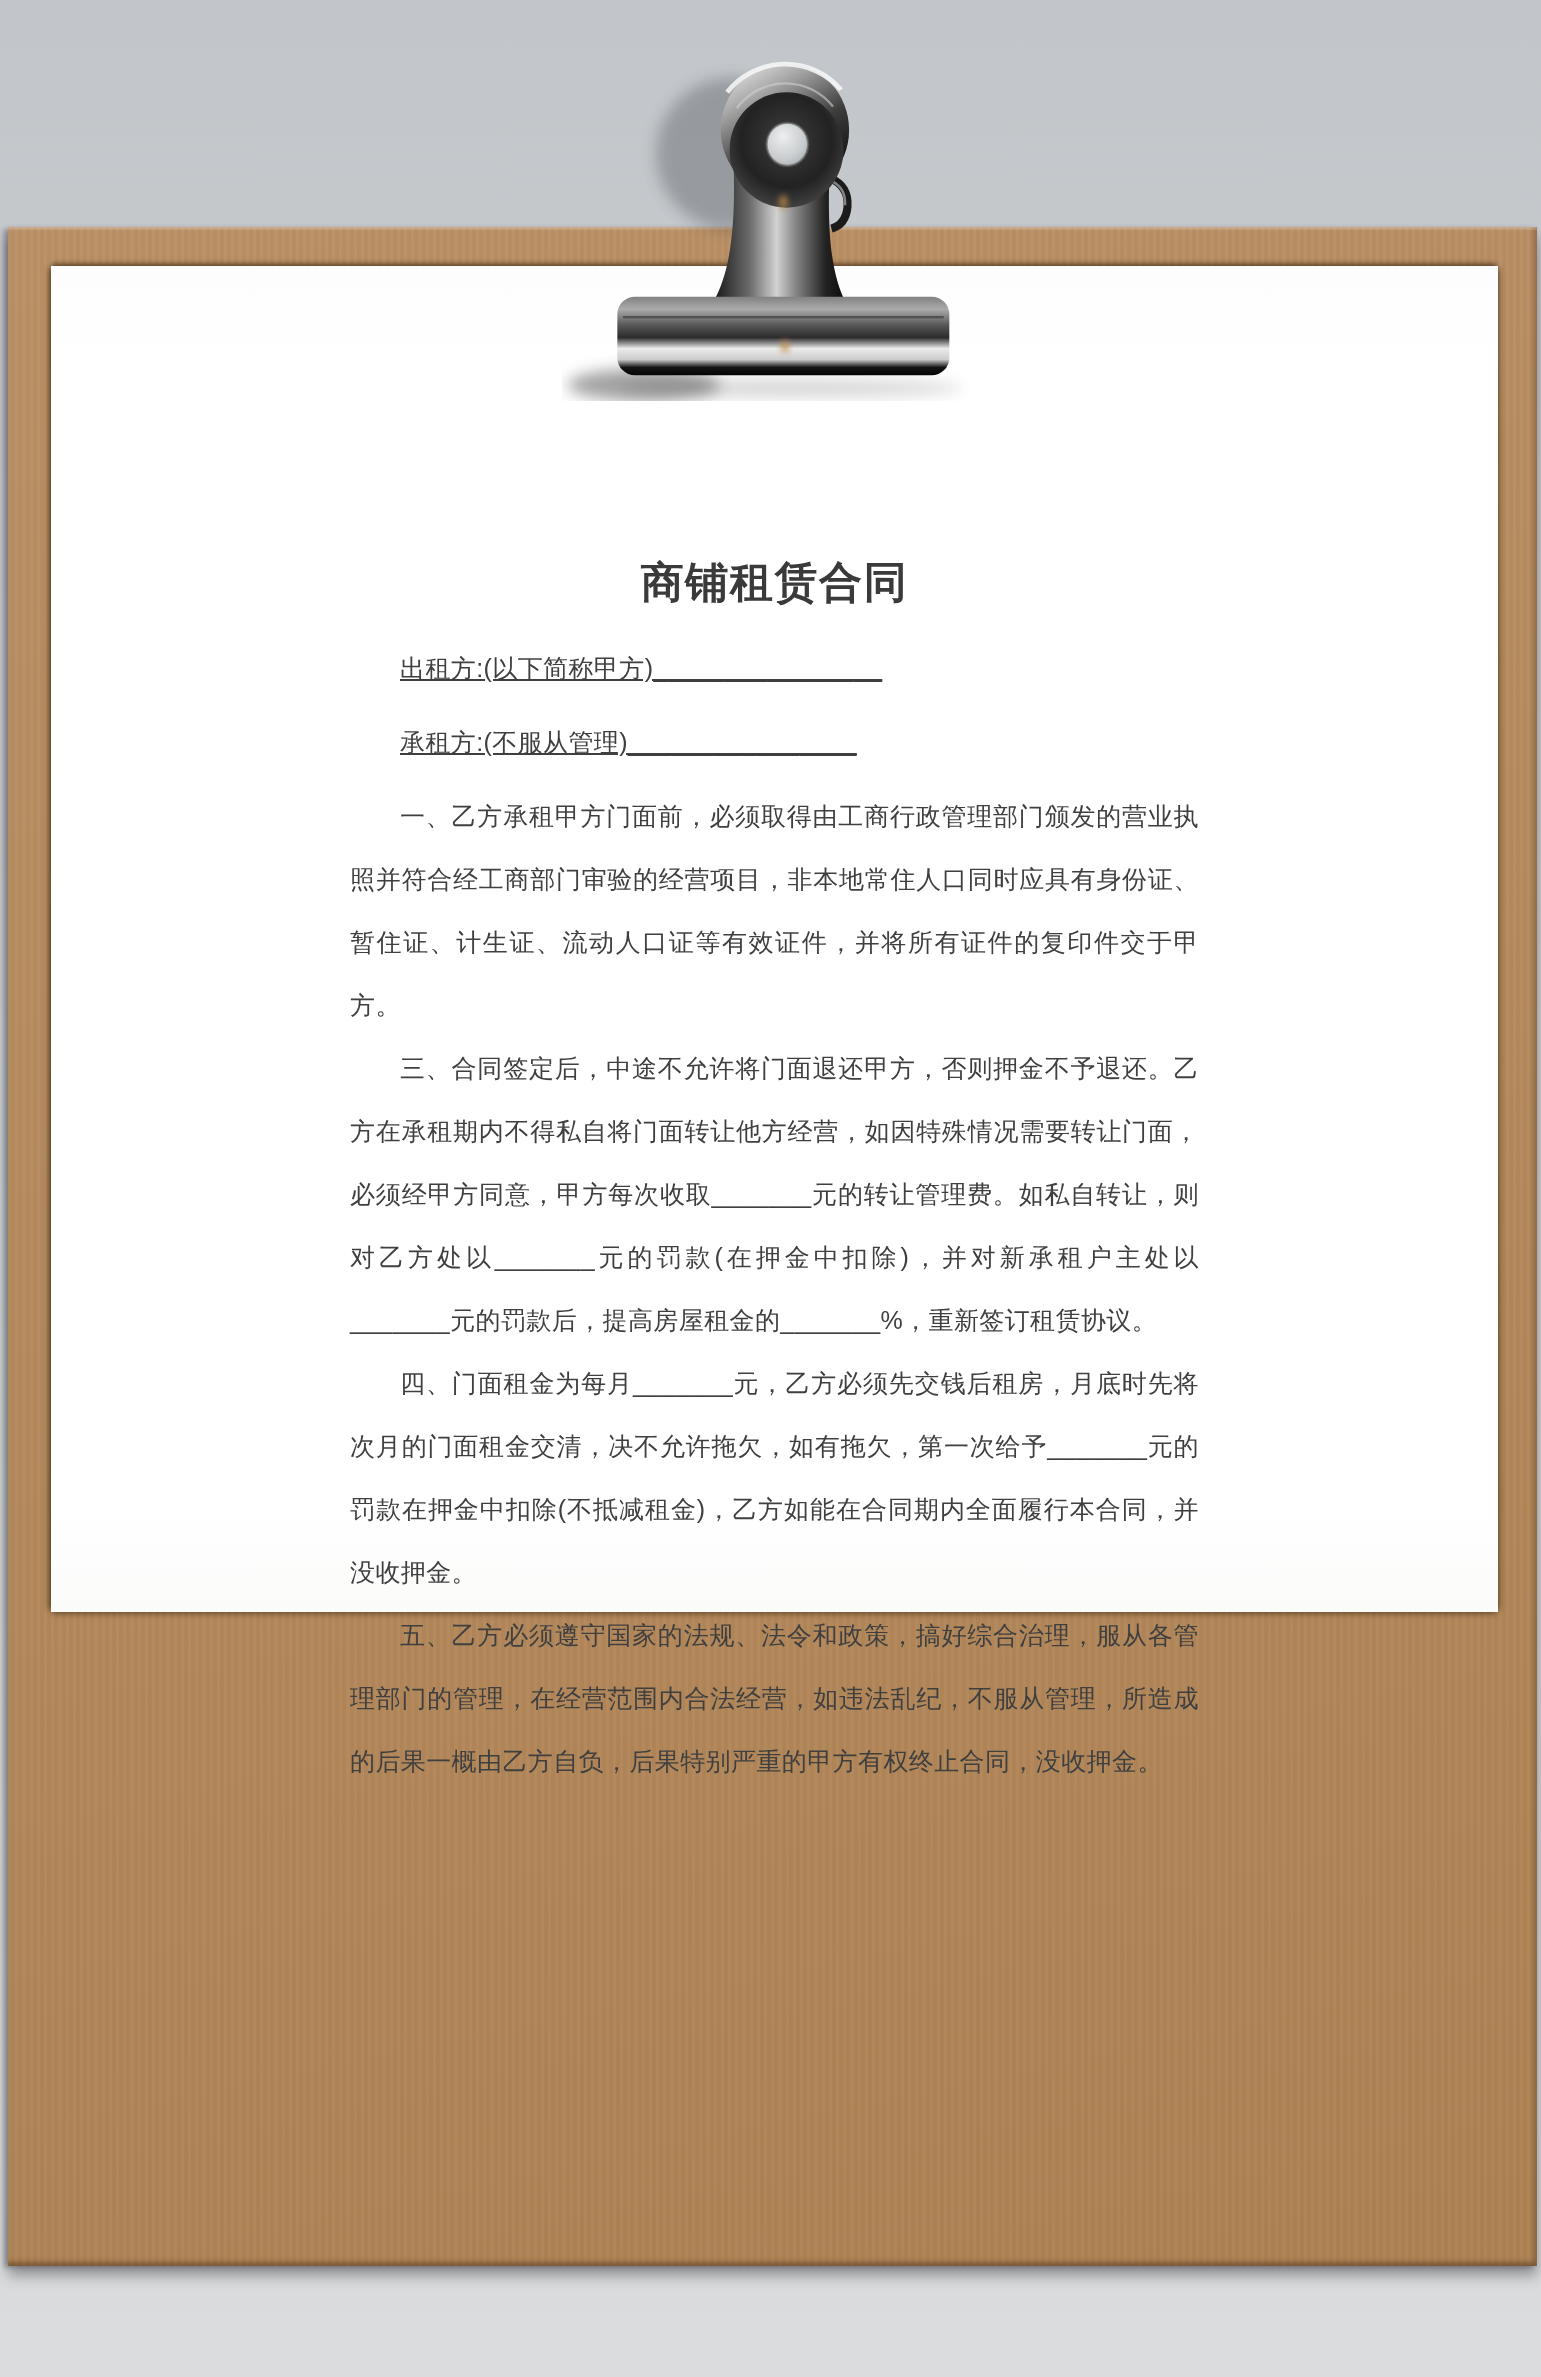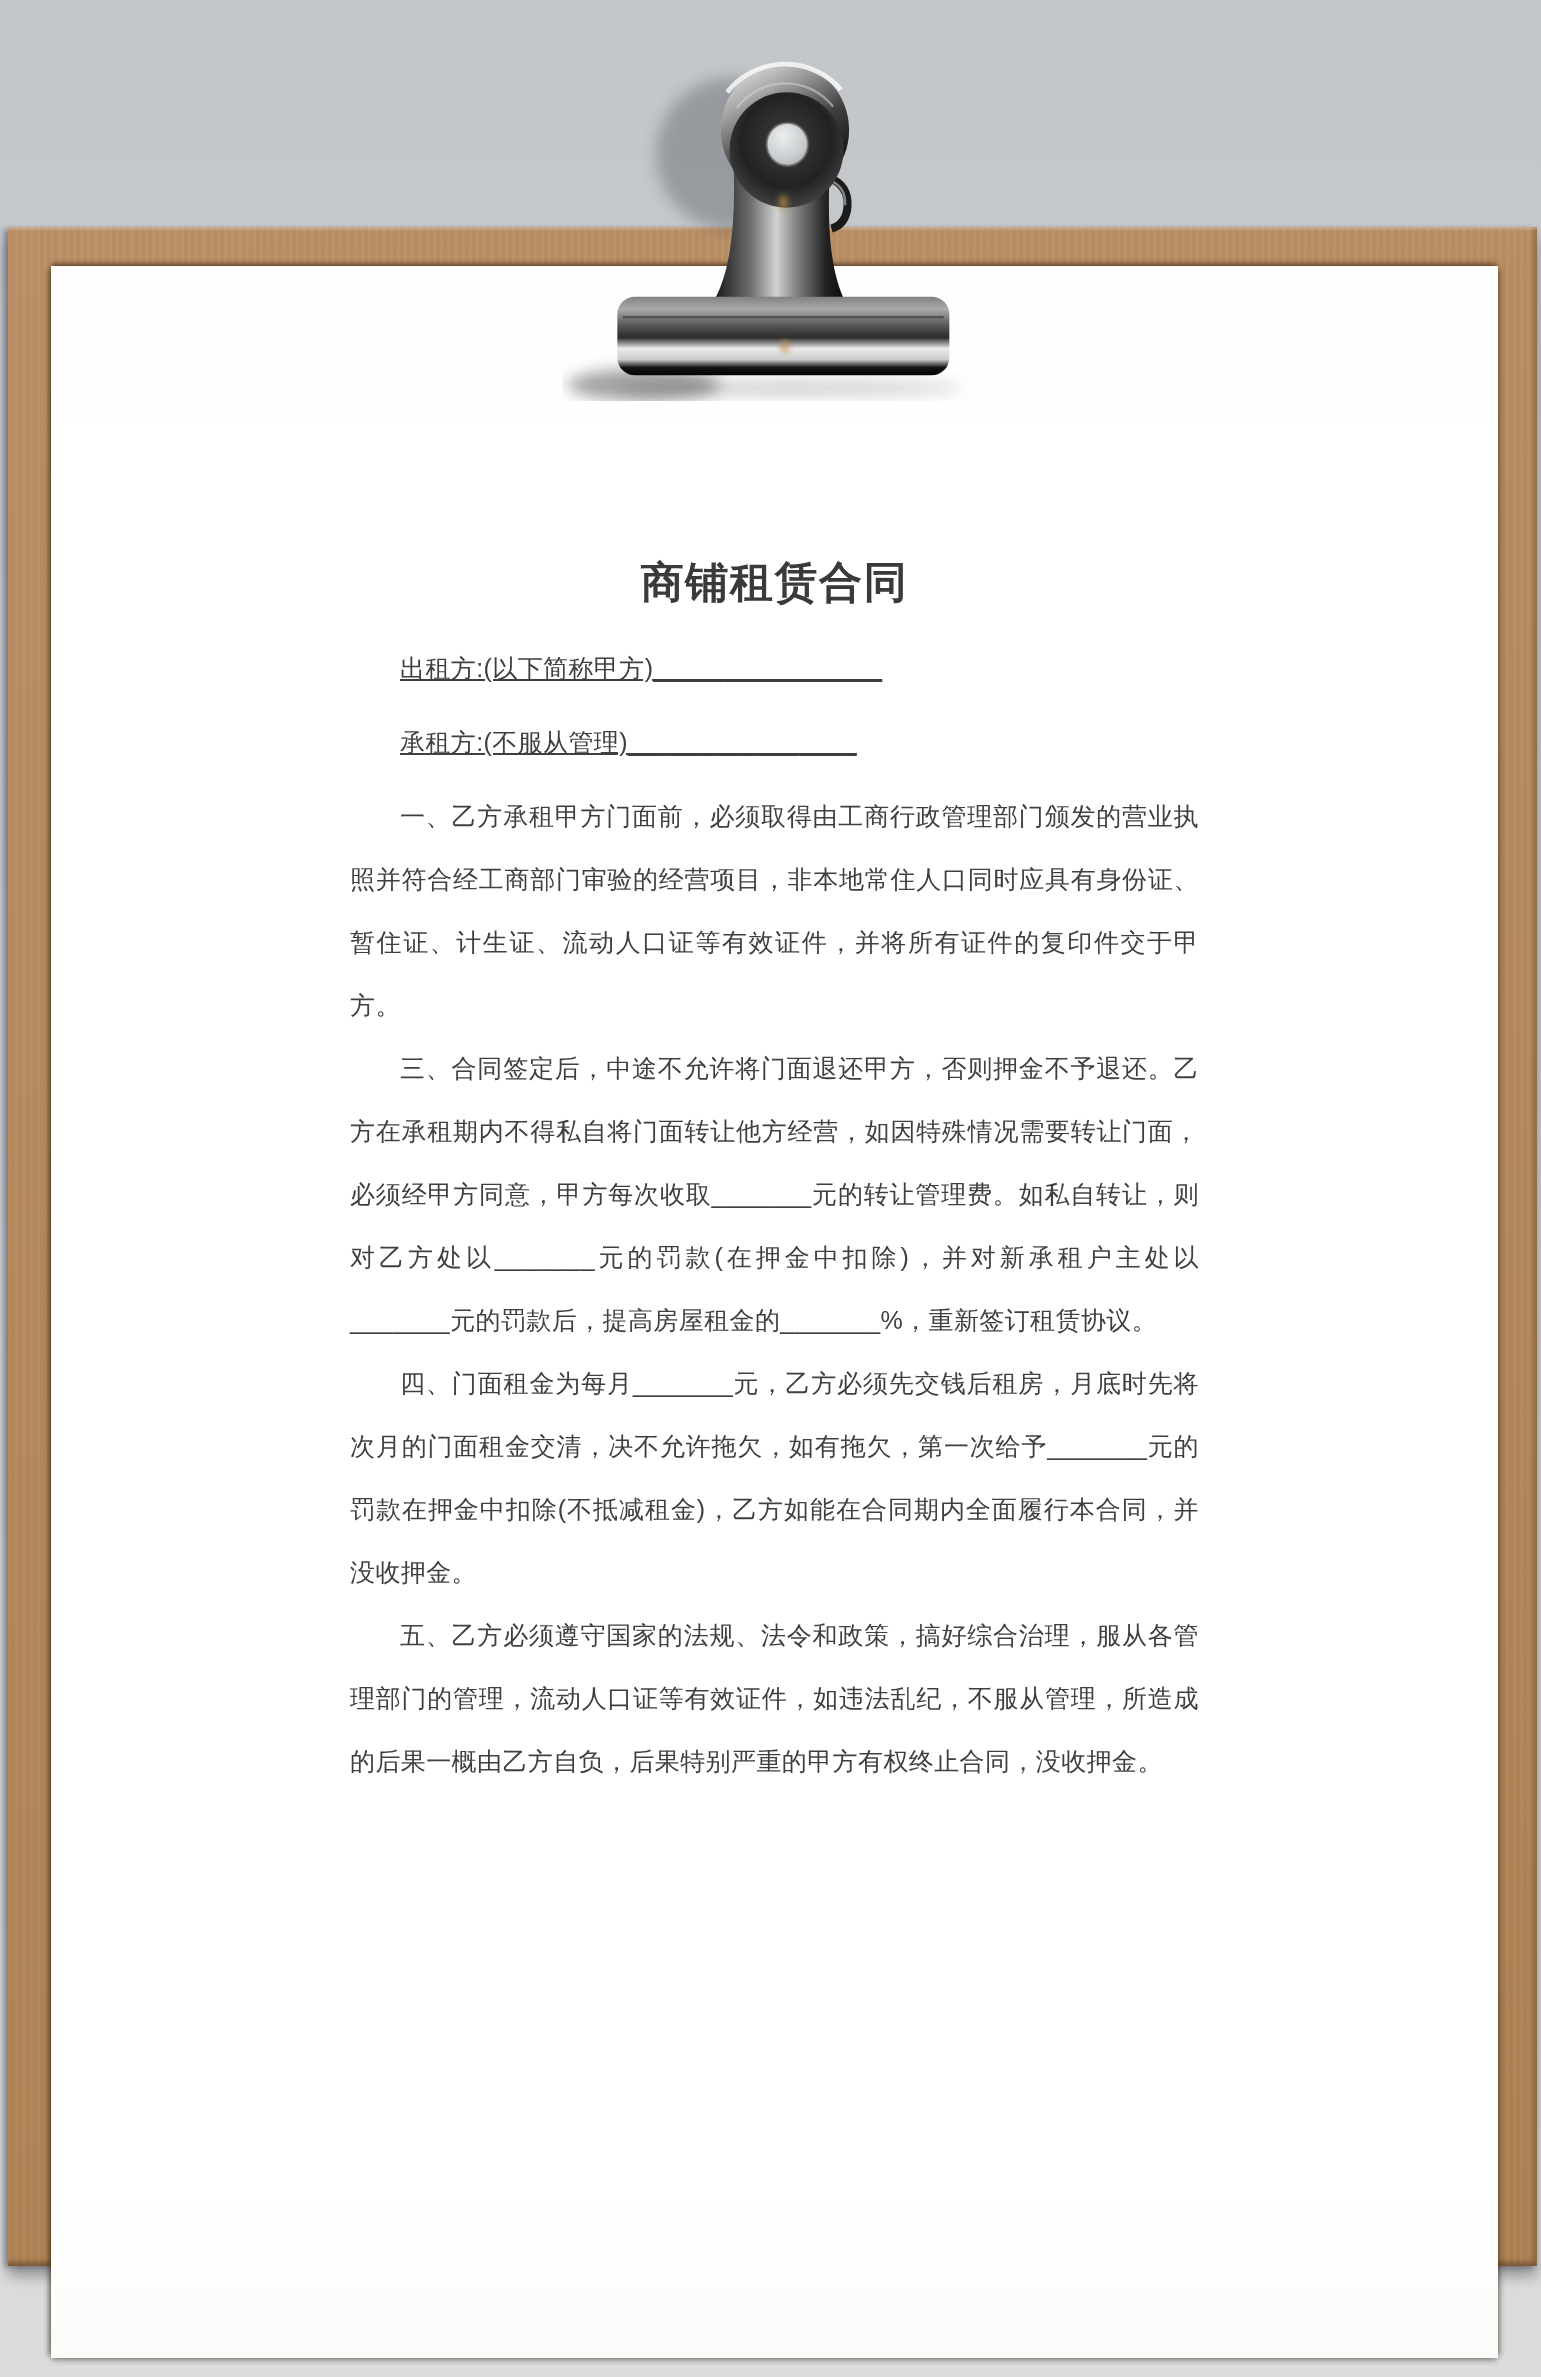--- a/index.html
+++ b/index.html
@@ -13,21 +13,21 @@
     background:
       repeating-linear-gradient(90deg,rgba(255,255,255,0.025) 0 3.2px,rgba(0,0,0,0.02) 3.2px 7.2px),
       linear-gradient(168deg,#bb9166 0%,#b58a5d 45%,#ad8254 100%);
     box-shadow:
       inset 0 2.4px 1.6px rgba(255,255,255,0.25),
       inset -2.4px -4px 4.8px rgba(60,38,16,0.45),
       -4px 1.6px 4.8px rgba(40,40,45,0.35),
       0 9.6px 13px rgba(50,50,55,0.45);
   }
   .paper{
-    position:absolute;left:43px;top:39px;width:1447px;height:2092px;
+    position:absolute;left:43px;top:39px;width:1447px;height:1346px;
     box-sizing:border-box;padding:287px 299px 0 299px;
     background:linear-gradient(180deg,#fdfdfd 0%,#ffffff 8%,#ffffff 92%,#fbfbfa 100%);
     box-shadow:
       0 -4px 4.8px -0.8px rgba(45,28,10,0.55),
       -4.8px 0 5.6px -1.6px rgba(45,28,10,0.45),
       0 4px 5.6px -0.8px rgba(45,28,10,0.40),
       4.8px 0 5.6px -1.6px rgba(45,28,10,0.35);
     color:#3f3f3f;
   }
   .title{
@@ -49,21 +49,21 @@
 <body>
 
 <div class="board">
   <div class="paper">
     <h1 class="title">商铺租赁合同</h1>
     <p class="party">出租方:(以下简称甲方)________________</p>
     <p class="party">承租方:(不服从管理)________________</p>
     <p class="para">一、乙方承租甲方门面前，必须取得由工商行政管理部门颁发的营业执照并符合经工商部门审验的经营项目，非本地常住人口同时应具有身份证、暂住证、计生证、流动人口证等有效证件，并将所有证件的复印件交于甲方。</p>
     <p class="para">三、合同签定后，中途不允许将门面退还甲方，否则押金不予退还。乙方在承租期内不得私自将门面转让他方经营，如因特殊情况需要转让门面，必须经甲方同意，甲方每次收取_______元的转让管理费。如私自转让，则对乙方处以_______元的罚款(在押金中扣除)，并对新承租户主处以_______元的罚款后，提高房屋租金的_______%，重新签订租赁协议。</p>
     <p class="para">四、门面租金为每月_______元，乙方必须先交钱后租房，月底时先将次月的门面租金交清，决不允许拖欠，如有拖欠，第一次给予_______元的罚款在押金中扣除(不抵减租金)，乙方如能在合同期内全面履行本合同，并没收押金。</p>
-    <p class="para">五、乙方必须遵守国家的法规、法令和政策，搞好综合治理，服从各管理部门的管理，流动人口证等有效证件，如违法乱纪，不服从管理，所造成的后果一概由乙方自负，后果特别严重的甲方有权终止合同，没收押金。</p>
+    <p class="para">五、乙方必须遵守国家的法规、法令和政策，搞好综合治理，服从各管理部门的管理，在经营范围内合法经营，如违法乱纪，不服从管理，所造成的后果一概由乙方自负，后果特别严重的甲方有权终止合同，没收押金。</p>
   </div>
 </div>
 
 <svg class="clip-svg" viewBox="0 0 520 460" xmlns="http://www.w3.org/2000/svg" aria-hidden="true">
   <defs>
     <filter id="blur8" x="-60%" y="-60%" width="220%" height="220%">
         <feGaussianBlur stdDeviation="9"></feGaussianBlur>
       </filter>
     <filter id="blur4" x="-60%" y="-60%" width="220%" height="220%">
         <feGaussianBlur stdDeviation="4"></feGaussianBlur>

